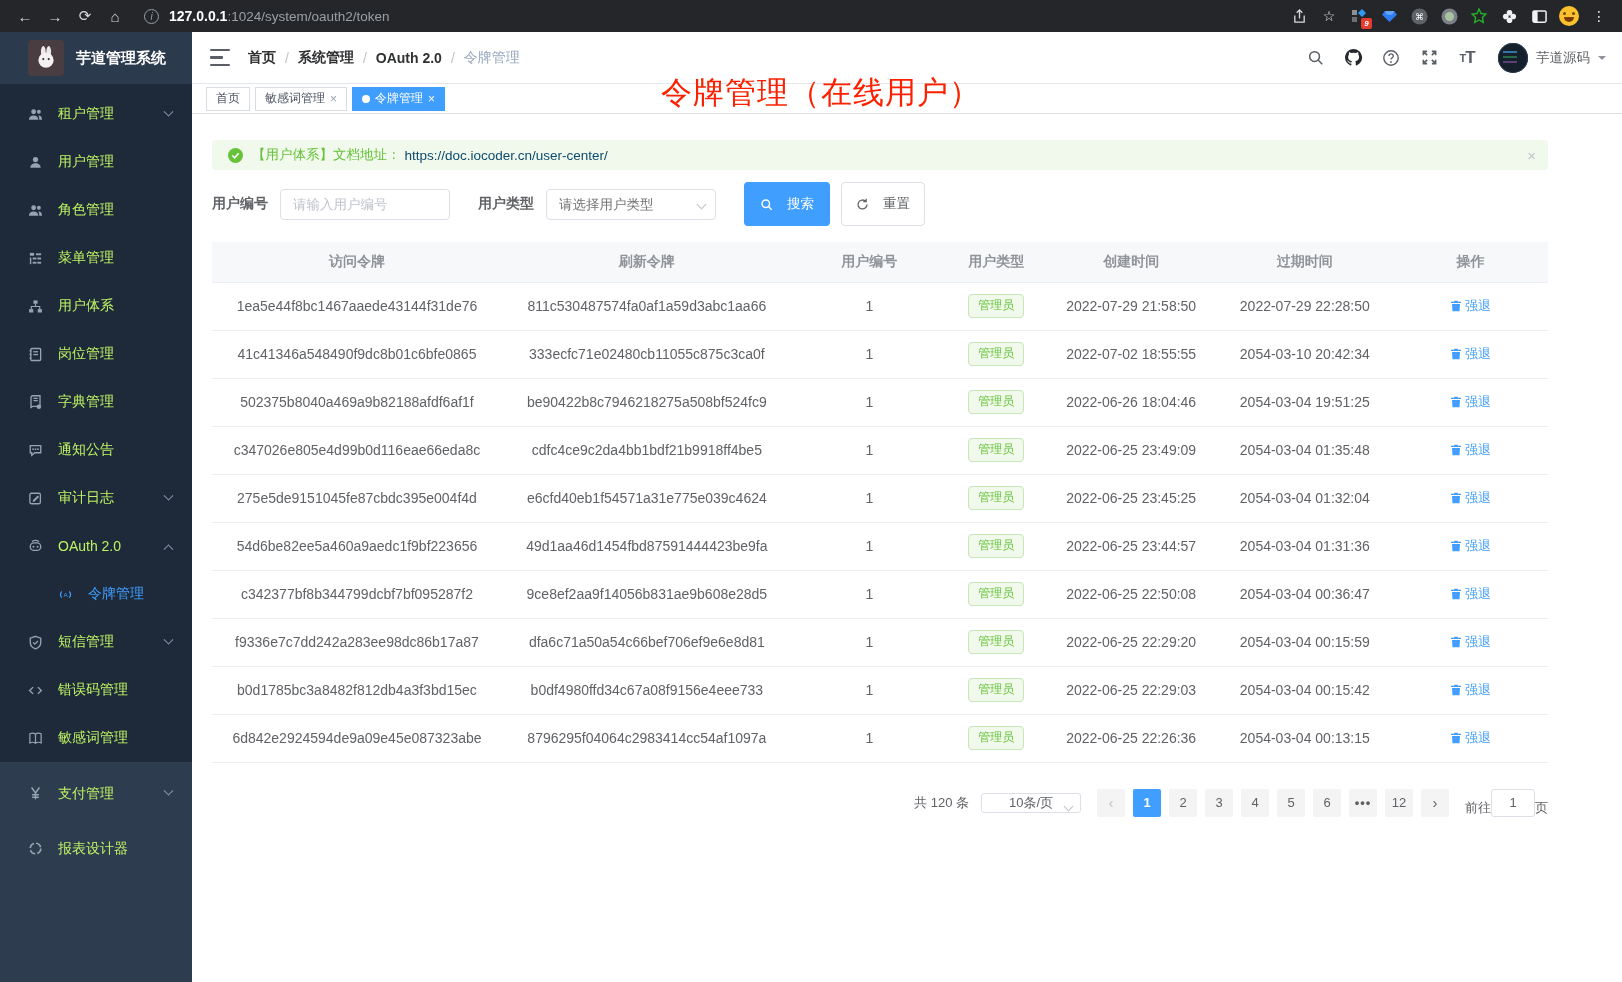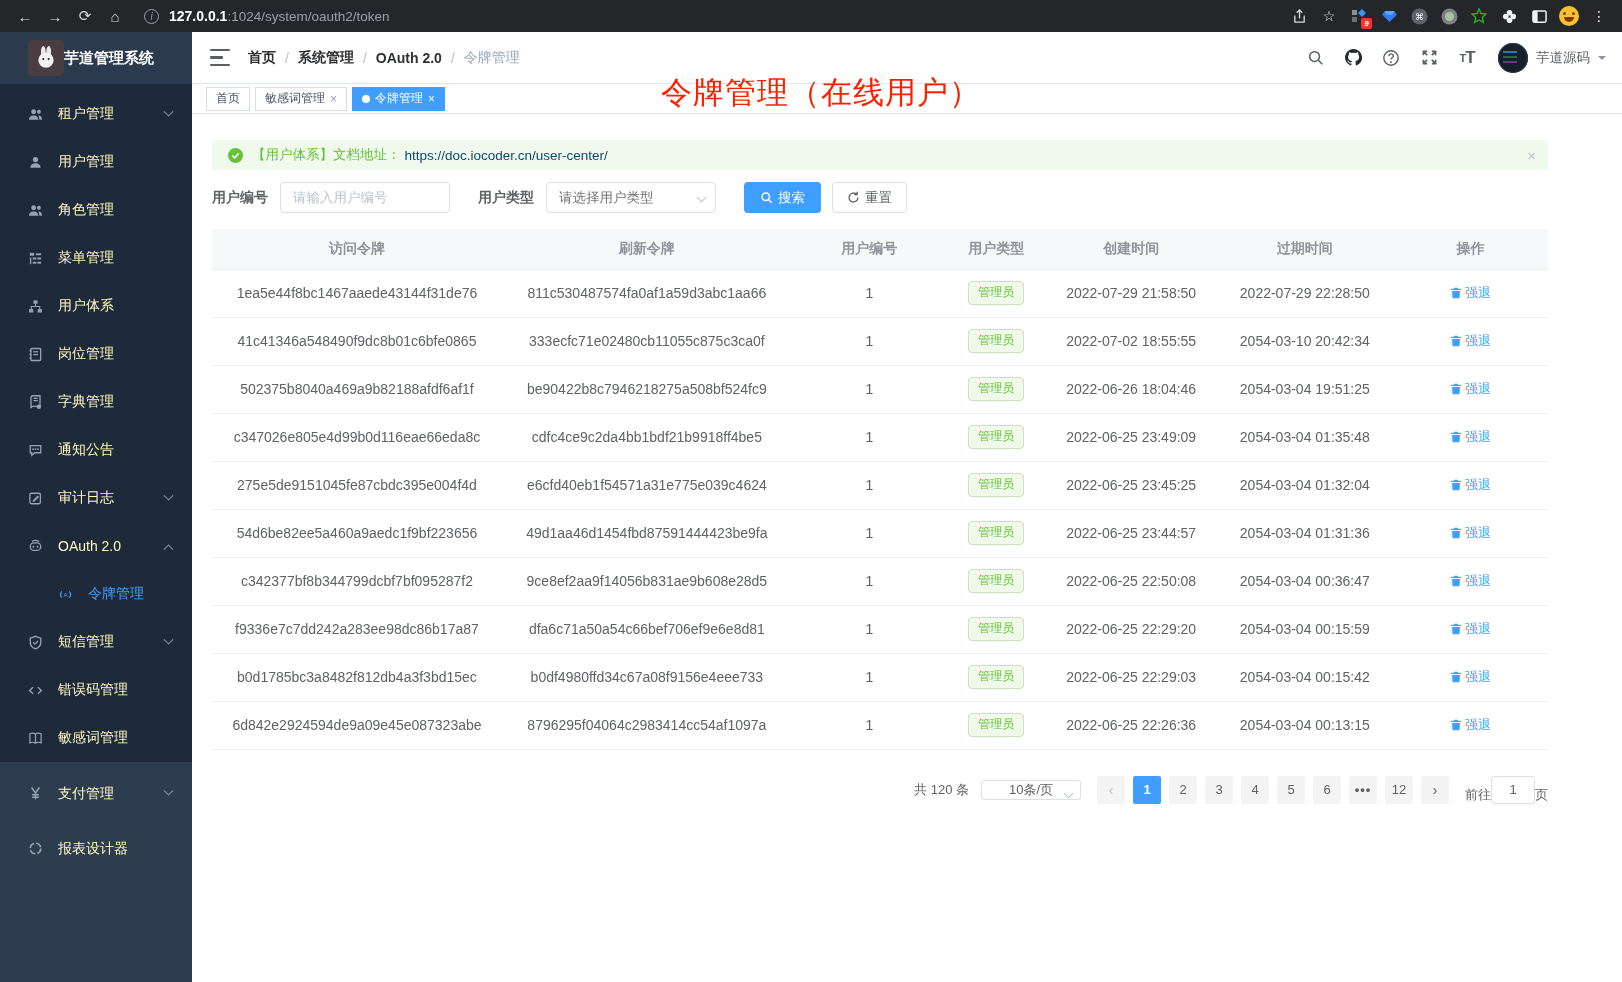--- a/index.html
+++ b/index.html
@@ -16,26 +16,26 @@
   .chrome-right { display:flex; align-items:center; gap:4px; }
   .ext-ic { width:26px; height:26px; display:flex; align-items:center; justify-content:center; position:relative; font-size:14px; }
   .ext-badge { position:absolute; right:0; bottom:0; background:#e33b2e; color:#fff; font-size:8px; min-width:11px; height:11px; border-radius:2px; display:flex; align-items:center; justify-content:center; font-weight:bold; }
   .avatar-emoji { width:20px; height:20px; border-radius:50%; background:#fbc02d; position:relative; }
   .avatar-emoji::before { content:""; position:absolute; left:4px; top:6px; width:3px; height:3px; border-radius:50%; background:#6d4c00; box-shadow:9px 0 0 #6d4c00; }
   .avatar-emoji::after { content:""; position:absolute; left:5px; top:11px; width:10px; height:5px; border-radius:0 0 8px 8px; background:#7b3b00; }
 
   
   .app { display:flex; height:950px; }
   .sidebar { width:192px; background:#1e2a39; display:flex; flex-direction:column; flex-shrink:0; }
-  .logo-row { height:52px; background:#2c3a4e; display:flex; align-items:center; padding:0 14px 0 28px; flex-shrink:0; }
+  .logo-row { height:52px; background:#2c3a4e; display:flex; align-items:center; padding:0 14px 0 28px; gap:12px; flex-shrink:0; }
   .logo-img { width:36px; height:36px; border-radius:4px; background:#4a3d42; display:flex; align-items:center; justify-content:center; flex-shrink:0; }
   .logo-title { color:#fff; font-size:15px; font-weight:bold; white-space:nowrap; }
   .menu-dark { background:#1e2a39; padding-top:6px; }
   .menu-light { background:#2e3c4f; flex:1; padding-top:4px; }
-  .menu-item { height:48px; display:flex; align-items:center; padding:0 12px 0 26px; color:#fef9c3; cursor:pointer; position:relative; }
+  .menu-item { height:48px; display:flex; align-items:center; padding:0 12px 0 26px; color:#bef264; cursor:pointer; position:relative; }
   .menu-light .menu-item { height:55px; }
   .menu-item .micon { width:18px; height:16px; margin-right:14px; color:#97a3b3; display:flex; align-items:center; justify-content:center; flex-shrink:0; }
   .menu-item .micon svg { width:15px; height:15px; }
   .menu-item .mlabel { font-size:14px; white-space:nowrap; }
   .menu-item.sub { padding-left:56px; }
   .menu-item.active, .menu-item.active .micon { color:#409eff; }
   .chev { width:7px; height:7px; border-right:1.4px solid #8b97a8; border-bottom:1.4px solid #8b97a8; margin-left:auto; margin-right:8px; }
   .chev.down { transform:rotate(45deg) translate(-2px,-2px); }
   .chev.up { transform:rotate(-135deg) translate(-2px,-2px); }
 
@@ -78,21 +78,21 @@
   .alert-close { position:absolute; right:12px; color:#c0c4cc; font-size:15px; cursor:pointer; }
 
   .filters { margin-top:12px; display:flex; align-items:center; }
   .f-label { font-weight:bold; color:#606266; font-size:14px; margin-right:12px; }
   .f-input, .f-select { width:170px; height:31px; border:1px solid #dcdfe6; border-radius:4px; padding:0 12px; font-size:13.5px; color:#606266; font-family:inherit; }
   .f-input::placeholder { color:#bfc4cc; }
   .f-select-wrap { position:relative; width:170px; margin-right:28px; }
   .f-select-wrap .f-select { width:100%; padding-right:28px; color:#bfc4cc; }
   .sel-caret { position:absolute; right:11px; top:12px; width:7px; height:7px; border-right:1.3px solid #c0c4cc; border-bottom:1.3px solid #c0c4cc; transform:rotate(45deg); pointer-events:none; }
   .f-input { margin-right:28px; }
-  .btn { height:31px; border-radius:4px; font-size:13.5px; display:inline-flex; align-items:center; justify-content:flex-end; gap:5px; cursor:pointer; border:1px solid transparent; font-family:inherit; }
+  .btn { height:44px; border-radius:4px; font-size:13.5px; display:inline-flex; align-items:center; justify-content:flex-end; gap:14px; cursor:pointer; border:1px solid transparent; font-family:inherit; }
   .btn-primary { background:#409eff; color:#fff; padding:0 15px; }
   .btn-plain { background:#fff; color:#606266; border-color:#dcdfe6; padding:0 14px; margin-left:11px; }
 
   
   table.grid { width:100%; border-collapse:collapse; table-layout:fixed; margin-top:16px; }
   .grid th { height:40px; background:#f7f8fa; color:#909399; font-size:14px; font-weight:bold; text-align:center; border-bottom:1px solid #ebeef5; }
   .grid td { height:48px; color:#606266; font-size:14px; text-align:center; border-bottom:1px solid #ebeef5; white-space:nowrap; overflow:hidden; }
   .badge-admin { display:inline-block; padding:3px 9px; font-size:12px; color:#67c23a; background:#f0f9eb; border:1px solid #c8e6b8; border-radius:4px; line-height:1.3; }
   .act-link { color:#409eff; font-size:13px; cursor:pointer; display:inline-flex; align-items:center; gap:3px; }
   .act-link svg { width:12px; height:12px; }

